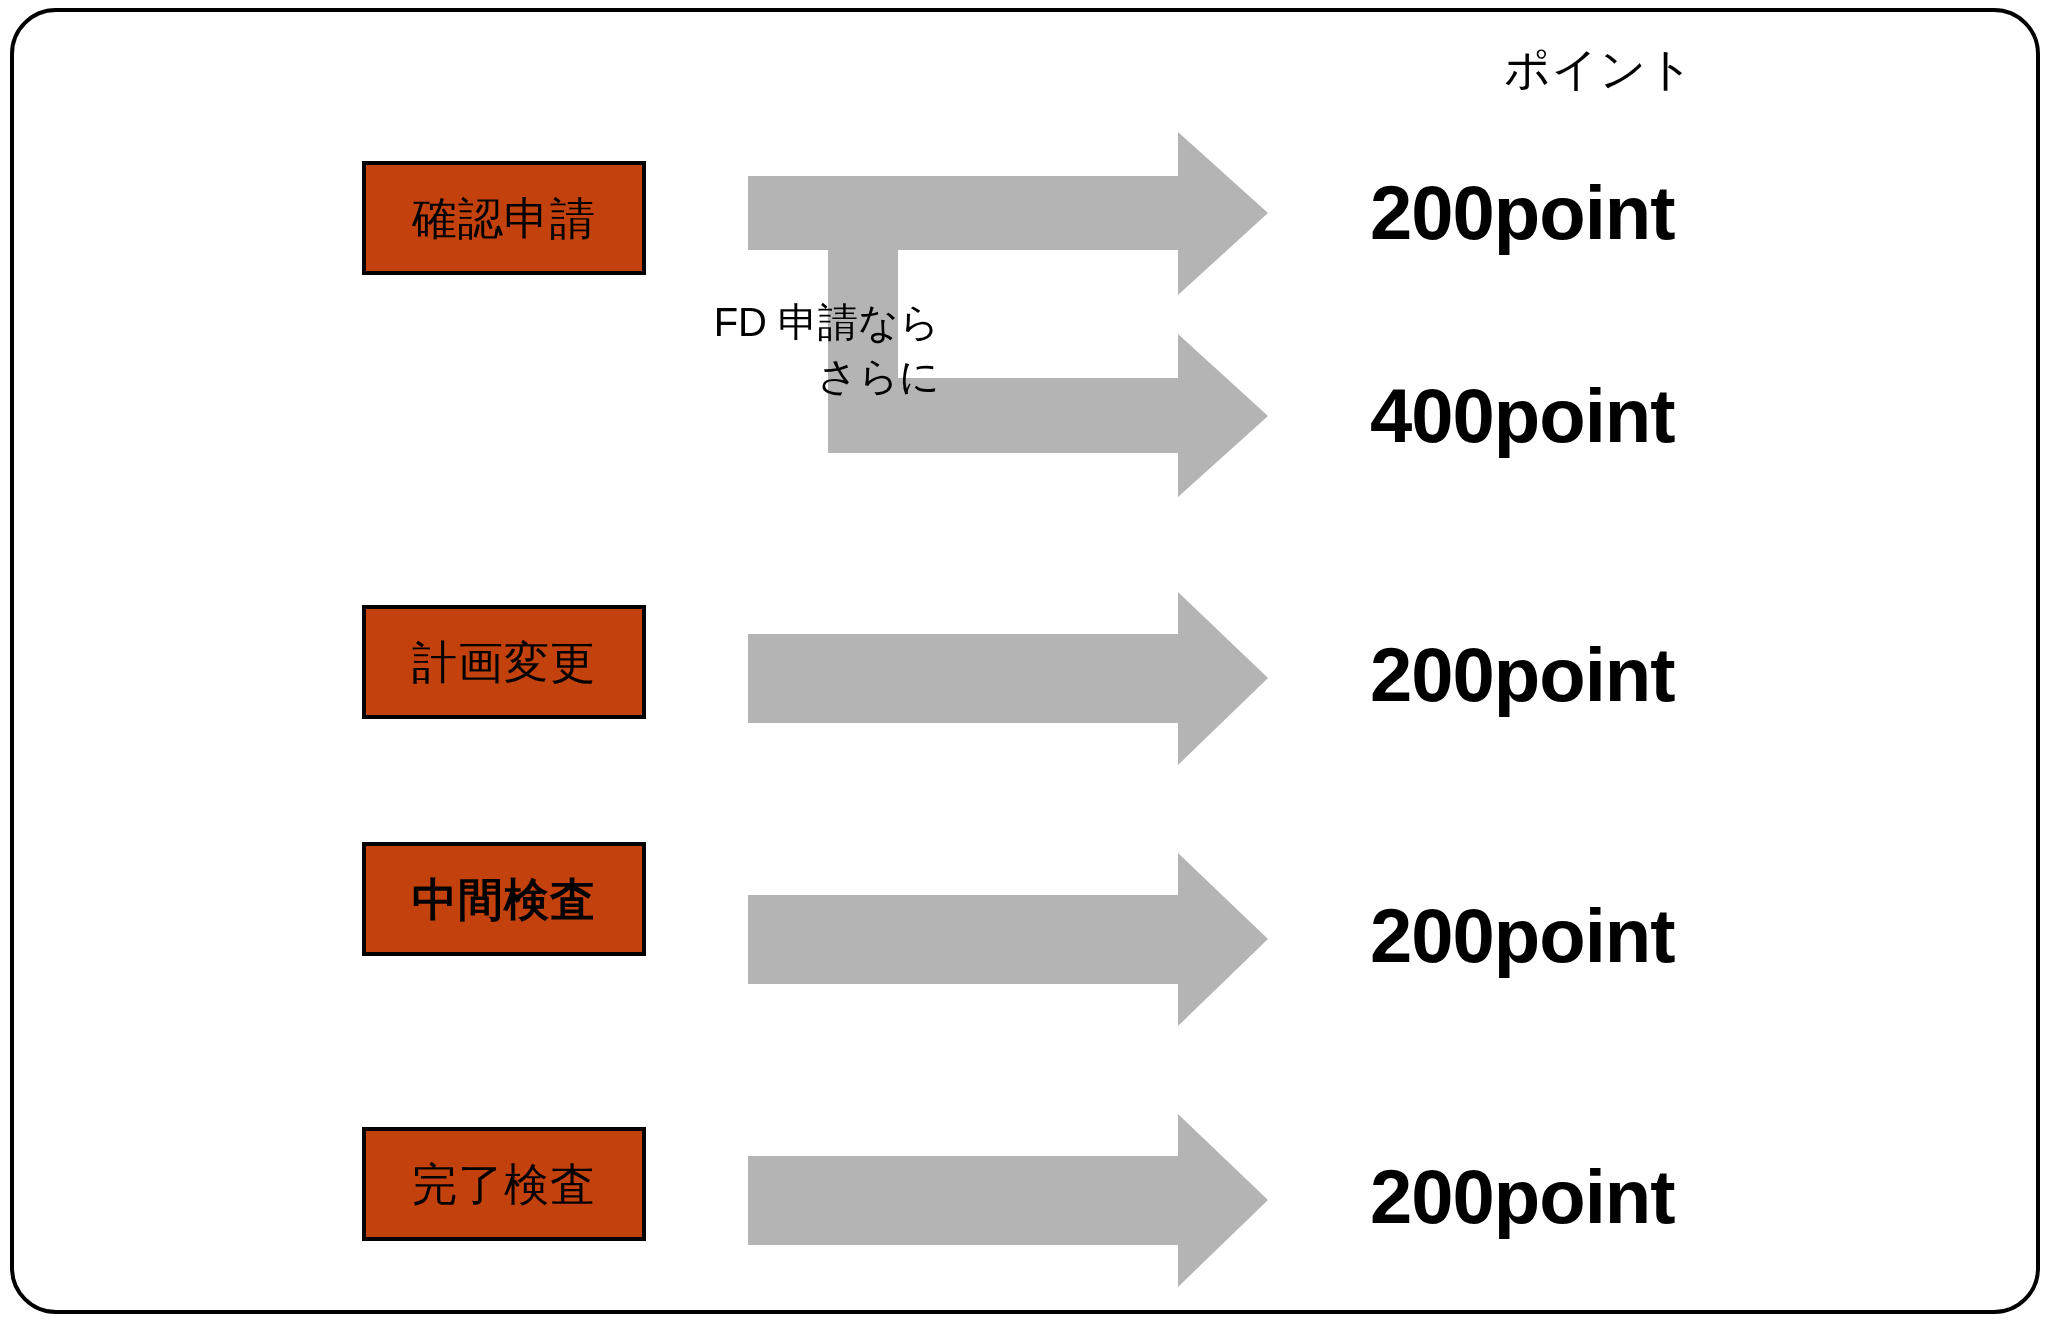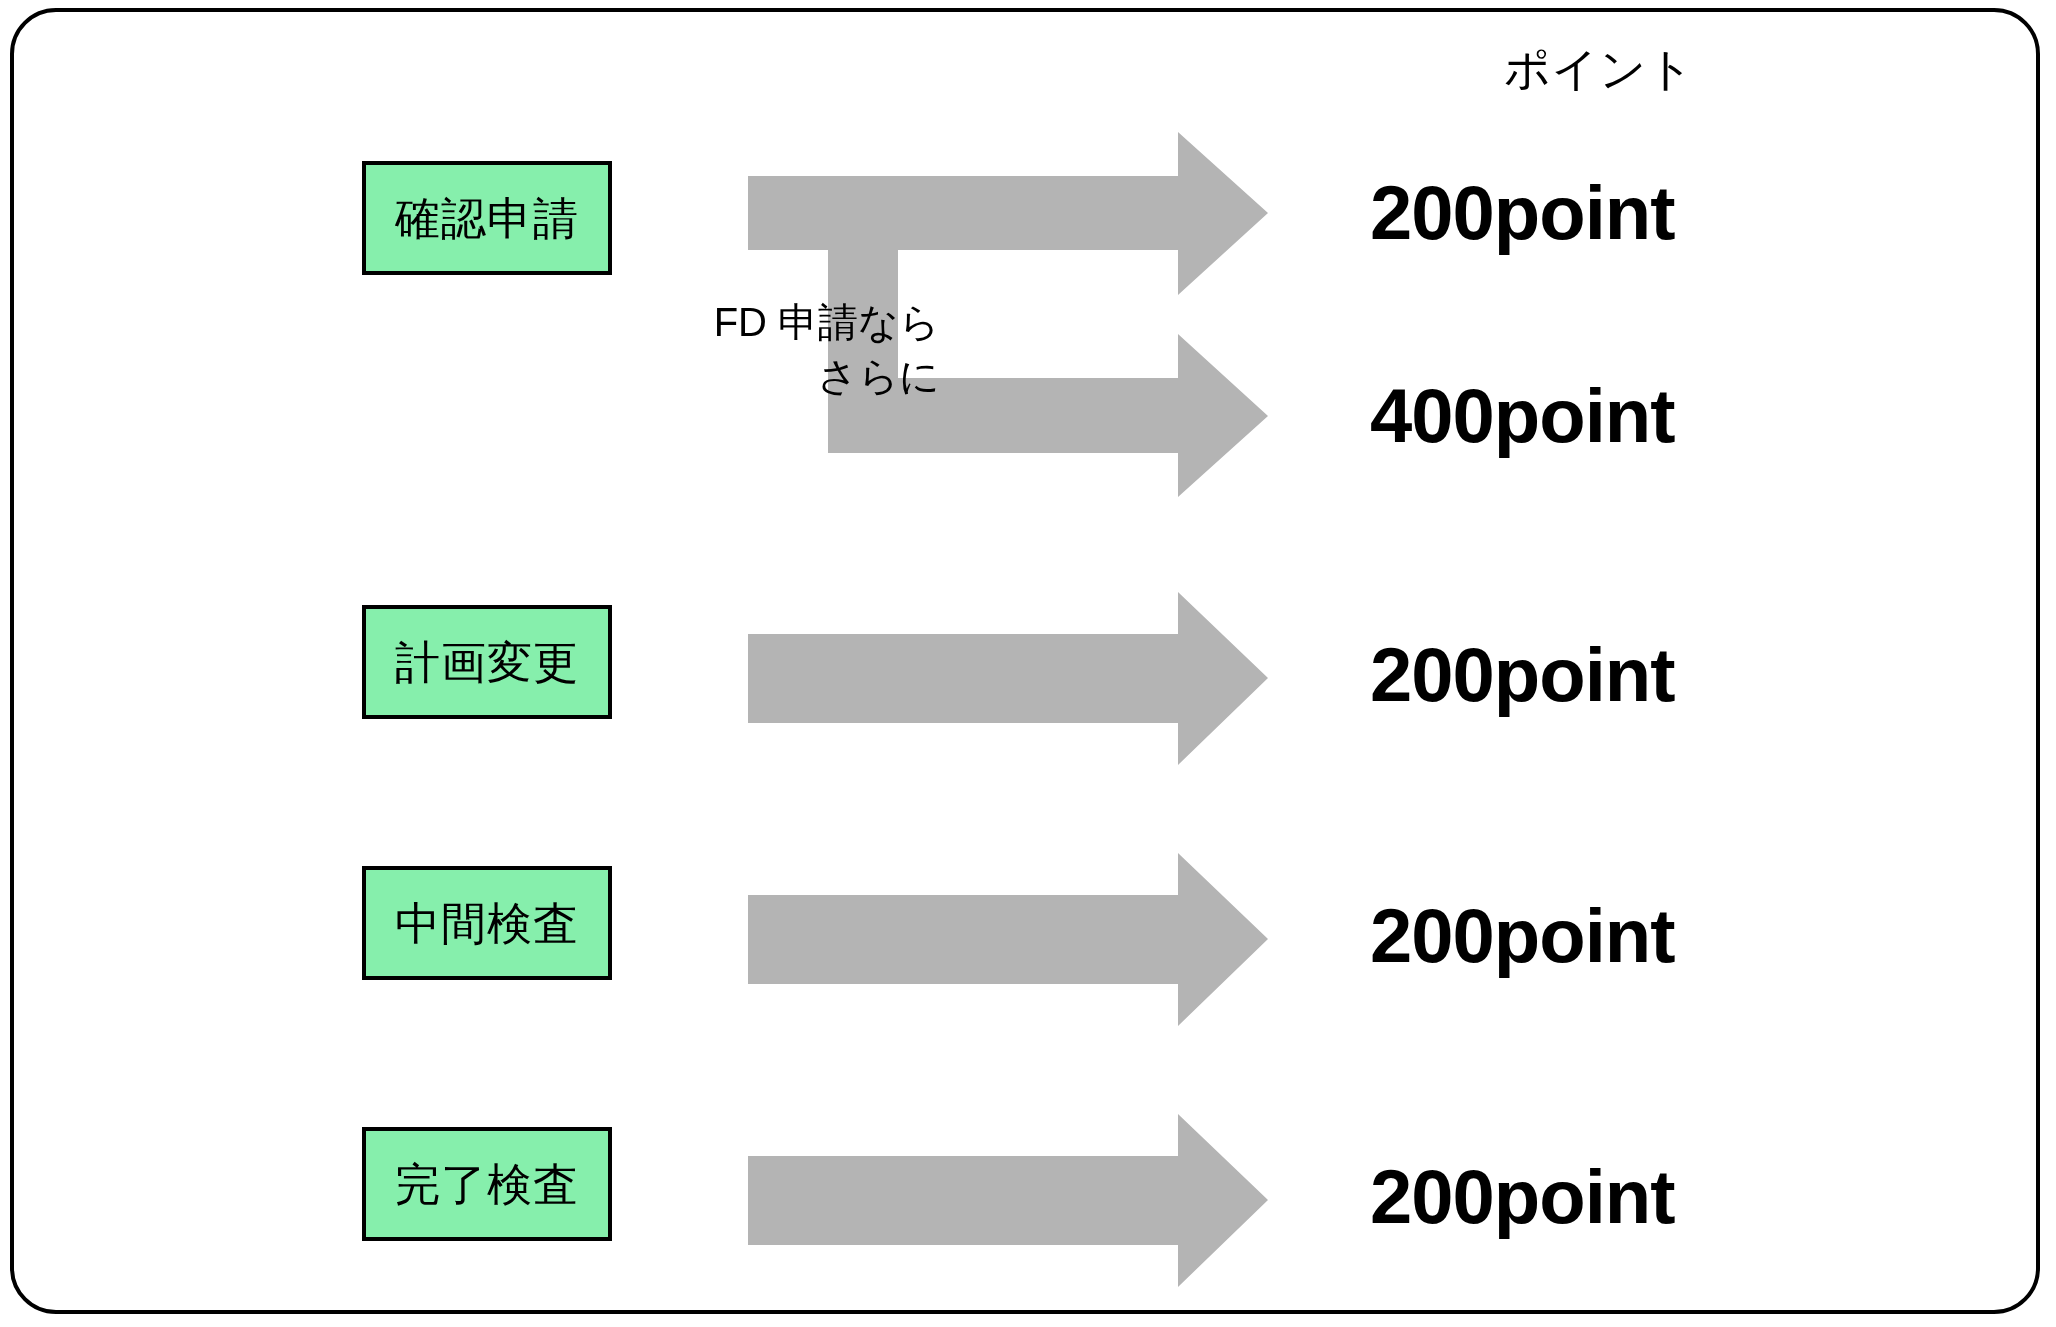--- a/index.html
+++ b/index.html
@@ -42,25 +42,25 @@
     white-space: nowrap;
     letter-spacing: 0.5px;
   }
   .heading-left  { left: 70px;  top: 46px; }
   .heading-right { left: 1504px; top: 46px; }
 
   
   .stage-box {
     position: absolute;
     left: 362px;
-    width: 250px;
+    width: 284px;
     height: 114px;
     border: 4px solid #000000;
     box-sizing: border-box;
-    background: #86efac;
+    background: #c2410c;
     display: flex;
     align-items: center;
     justify-content: center;
   }
   .stage-box-label {
     font-size: 45px;
     line-height: 1;
     color: #000000;
     white-space: nowrap;
     letter-spacing: 1px;
@@ -164,21 +164,21 @@
 さらに</div>
 
   <div class="stage-box" style="top:161px;">
     <span class="stage-box-label">確認申請</span>
   </div>
 
   <div class="stage-box" style="top:605px;">
     <span class="stage-box-label">計画変更</span>
   </div>
 
-  <div class="stage-box" style="top:866px;">
+  <div class="stage-box" style="top:842px;font-weight:bold;">
     <span class="stage-box-label">中間検査</span>
   </div>
 
   <div class="stage-box" style="top:1127px;">
     <span class="stage-box-label">完了検査</span>
   </div>
 
   <div class="point-value" style="top:175px;">200point</div>
 
   <div class="point-value" style="top:378px;">400point</div>

